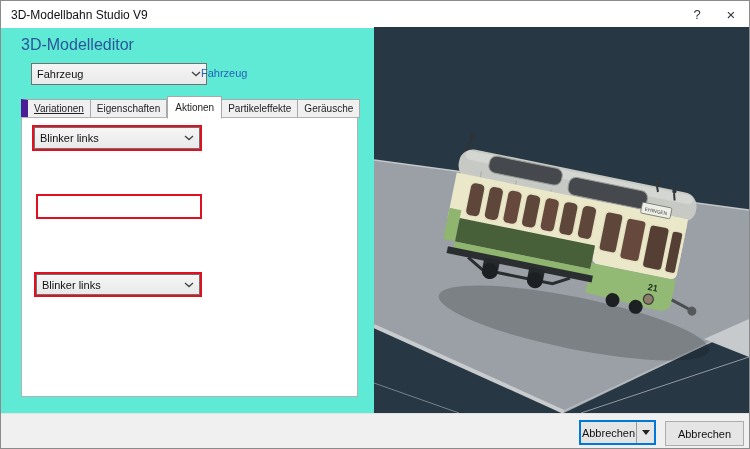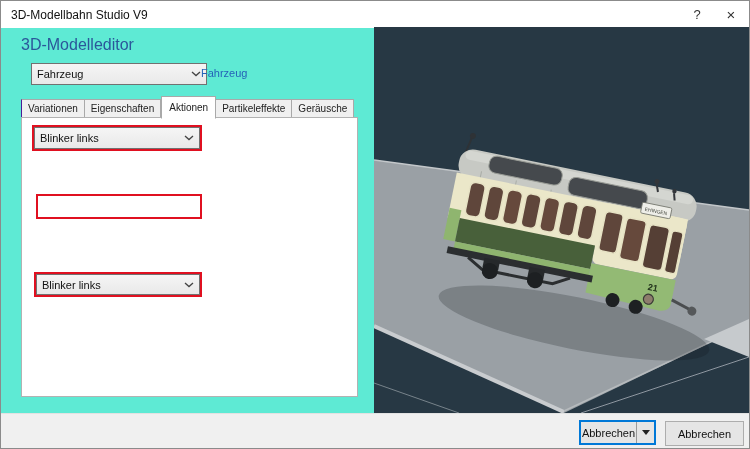--- a/index.html
+++ b/index.html
@@ -18,21 +18,21 @@
   .tb-close{left:717px;font-size:15px;}
   
   .heading{left:20px;top:35px;font-size:16px;color:#2b579a;}
   .combo{box-sizing:border-box;border:1px solid #717171;background:linear-gradient(#f5f5f5,#e9e9e9);
     display:flex;align-items:center;justify-content:space-between;padding:0 5px;font-size:11px;color:#111;}
   .combo-cat{left:30px;top:62px;width:176px;height:22px;}
   .link{left:200px;top:66px;font-size:11px;color:#2563b8;cursor:pointer;}
   
   .tabs{left:20px;top:94px;height:23px;display:flex;align-items:flex-end;font-size:10px;white-space:nowrap;}
   .tab{background:#f0f0f0;border:1px solid #a9a9a9;border-left:none;padding:3px 6px;color:#222;}
-  .tab:first-child{border-left:1px solid #4c1d95;}
+  .tab:first-child{border-left:7px solid #4c1d95;text-decoration:underline;}
   .tab.active{background:#fff;border-left:1px solid #a9a9a9;border-bottom:1px solid #fff;
     padding:5px 7px;margin-bottom:-1px;position:relative;z-index:4;}
   .tabpanel{left:20px;top:116px;width:335px;height:278px;border:1px solid #b2b2b2;background:#fff;z-index:1;}
   
   .red-frame{box-sizing:border-box;border:2px solid #e01020;z-index:3;}
   .red-text{color:#e01020;font-weight:bold;}
   
   .flat-btn{box-sizing:border-box;width:20px;height:20px;background:#efefef;border:1px solid #e3e3e3;
     display:flex;align-items:center;justify-content:center;font-size:13px;color:#222;cursor:default;}
   .vsep{width:1px;height:16px;background:#b5b5b5;}

